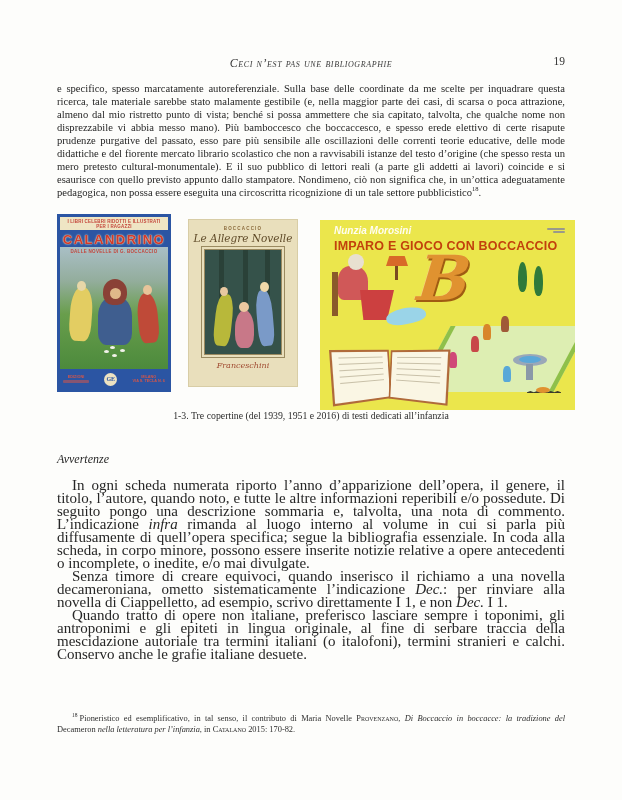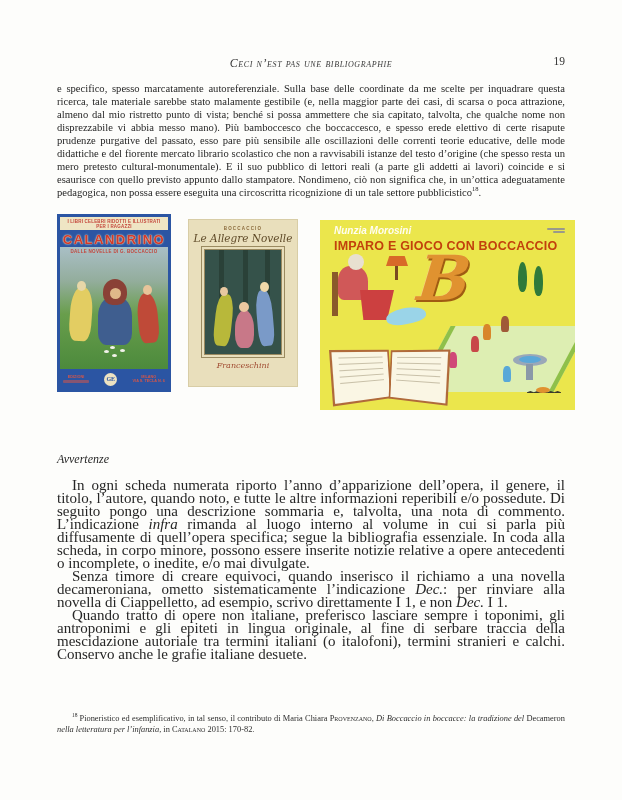--- a/index.html
+++ b/index.html
@@ -303,26 +303,27 @@
           <span class="c3-bookline"></span>
           <span class="c3-bookline"></span>
       </div>
       <div class="c3-shape c3-mark">
         <span class="w1"></span>
           <span class="w2"></span>
       </div>
     </div>
   </div>
 
+  <div class="caption">1-3. Tre copertine (del 1939, 1951 e 2016) di testi dedicati all’infanzia</div>
 
   <div class="avvertenze-heading">Avvertenze</div>
 
   <div class="avvertenze-block">
     <p><span>In ogni scheda numerata riporto l’anno d’apparizione dell’opera, il genere, il titolo, l’autore, quando noto, e tutte le altre informazioni reperibili e/o possedute. Di seguito pongo una descrizione sommaria e, talvolta, una nota di commento. L’indicazione </span><span class="it">infra</span><span> rimanda al luogo interno al volume in cui si parla più diffusamente di quell’opera specifica; segue la bibliografia essenziale. In coda alla scheda, in corpo minore, possono essere inserite notizie relative a opere antecedenti o incomplete, o inedite, e/o mai divulgate.</span></p>
     <p><span>Senza timore di creare equivoci, quando inserisco il richiamo a una novella decameroniana, ometto sistematicamente l’indicazione </span><span class="it">Dec.</span><span>: per rinviare alla novella di Ciappelletto, ad esempio, scrivo direttamente I 1, e non </span><span class="it">Dec.</span><span> I 1.</span></p>
     <p>Quando tratto di opere non italiane, preferisco lasciare sempre i toponimi, gli antroponimi e gli epiteti in lingua originale, al fine di serbare traccia della mescidazione autoriale tra termini italiani (o italofoni), termini stranieri e calchi. Conservo anche le grafie italiane desuete.</p>
   </div>
 
   <div class="footnote">
-    <sup>18</sup><span>Pioneristico ed esemplificativo, in tal senso, il contributo di Maria Chiara </span><span class="sc">Provenzano</span><span>, </span><span class="it">Di Boccaccio in boccacce: la tradizione del </span><span>Decameron</span><span class="it"> nella letteratura per l’infanzia</span><span>, in </span><span class="sc">Catalano</span><span> 2015: 170-82.</span>
+    <sup>18</sup><span>Pioneristico ed esemplificativo, in tal senso, il contributo di Maria Novelle </span><span class="sc">Provenzano</span><span>, </span><span class="it">Di Boccaccio in boccacce: la tradizione del </span><span>Decameron</span><span class="it"> nella letteratura per l’infanzia</span><span>, in </span><span class="sc">Catalano</span><span> 2015: 170-82.</span>
   </div>
 
 </div>
 
 </body></html>

